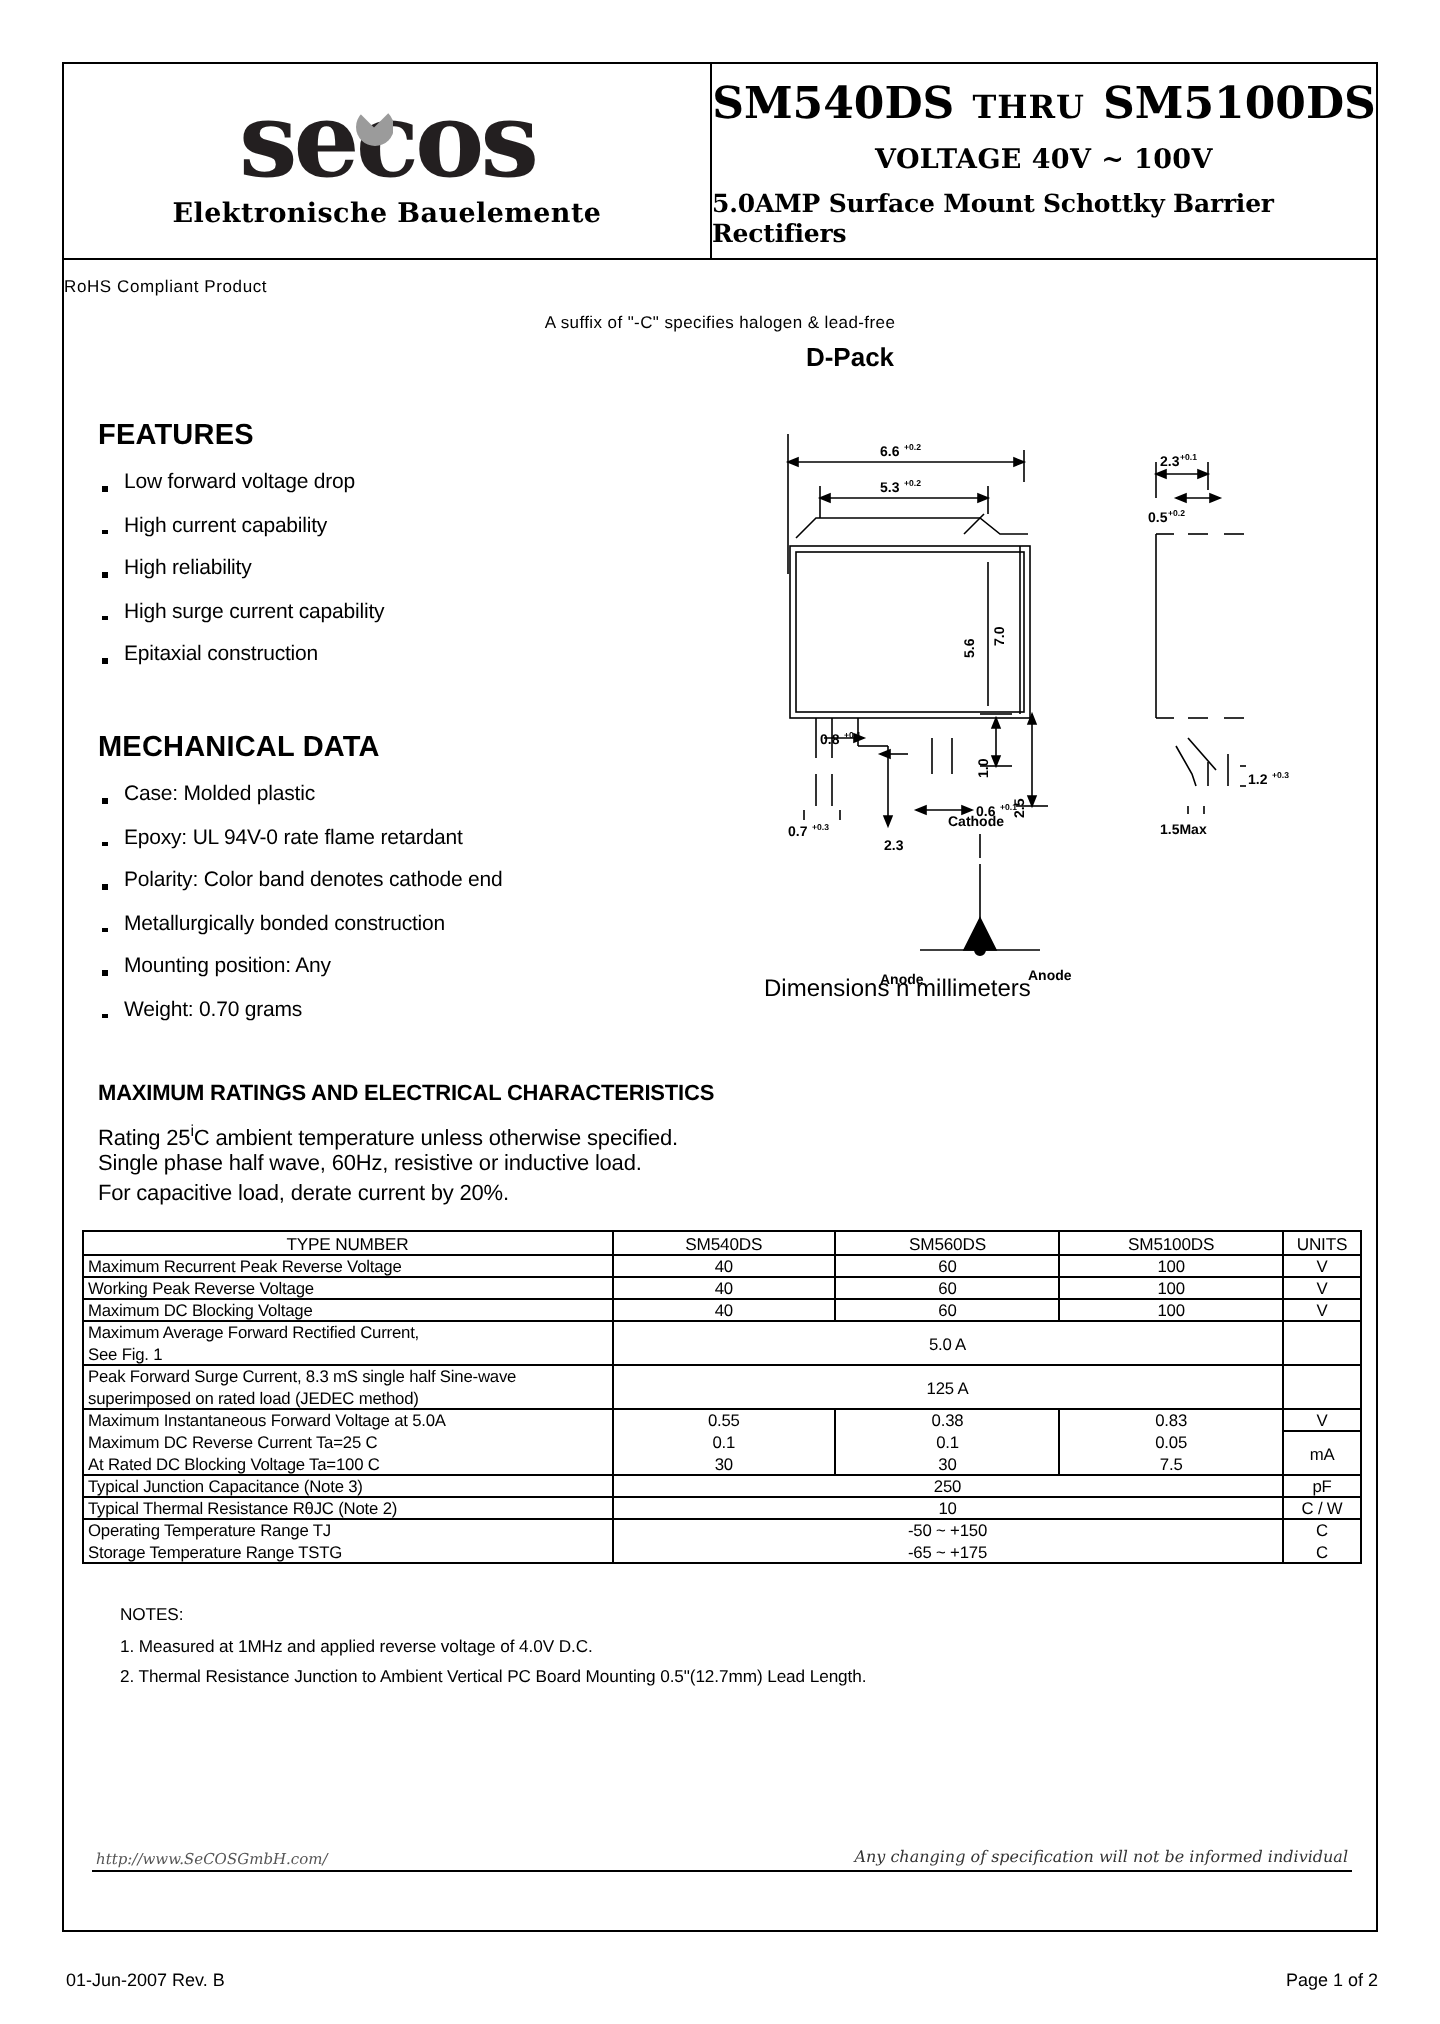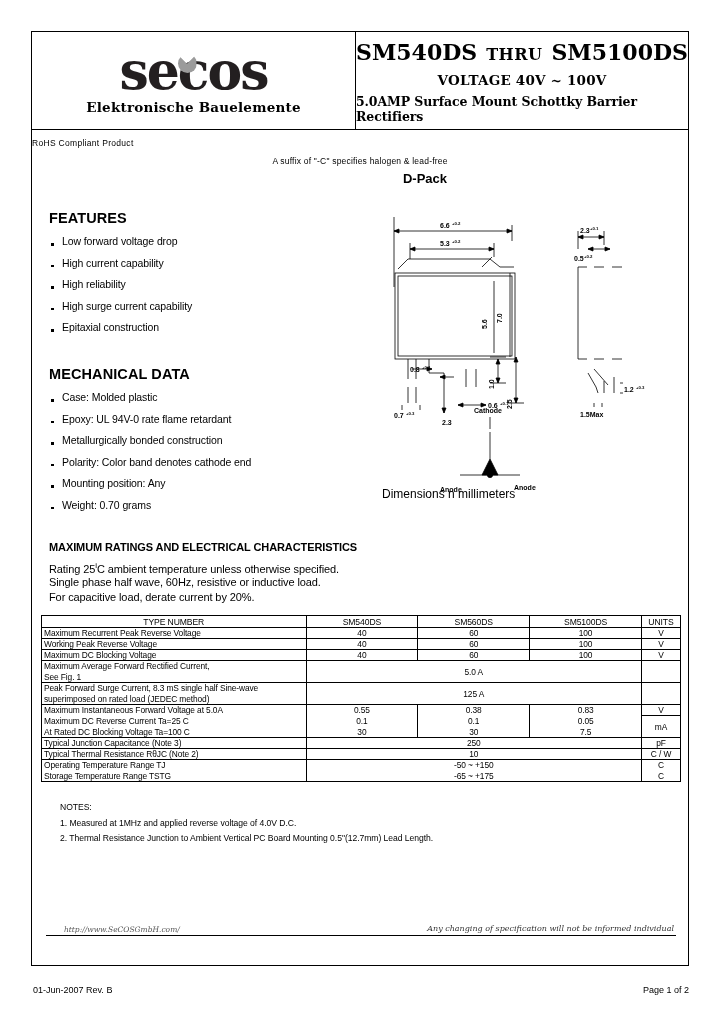--- a/index.html
+++ b/index.html
@@ -177,21 +177,20 @@
   .f-line {
     position: absolute; left: 14px; top: 903px;
     width: 630px; height: 0;
     border-top: 1.1px solid #000;
   }
   .f-url {
     position: absolute; left: 16px; top: 893px;
     font-family: "DejaVu Serif", serif;
     font-style: italic; font-size: 7.5px;
     color: #555;
-    margin-left: 16px;
   }
   .f-note {
     position: absolute; right: 14px; top: 892px;
     font-family: "DejaVu Serif", serif;
     font-style: italic; font-size: 8px;
     color: #333;
   }
 
   
   .p-date {
@@ -245,22 +244,22 @@
         <div class="bullet">High surge current capability</div>
         <div class="bullet">Epitaxial construction</div>
       </div>
     </div>
 
     <div class="mech">
       <div class="sec-h">MECHANICAL DATA</div>
       <div class="bullets">
         <div class="bullet">Case: Molded plastic</div>
         <div class="bullet">Epoxy: UL 94V-0 rate flame retardant</div>
+        <div class="bullet">Polarity: Color band denotes cathode end</div>
         <div class="bullet">Metallurgically bonded construction</div>
-        <div class="bullet">Polarity: Color band denotes cathode end</div>
         <div class="bullet">Mounting position: Any</div>
         <div class="bullet">Weight: 0.70 grams</div>
       </div>
     </div>
 
     <div class="drawing">
       <svg width="300" height="340" viewBox="0 0 300 340">
         <g stroke="#000" stroke-width="0.8" fill="none">
 
           <line x1="12" y1="34" x2="130" y2="34"></line>

